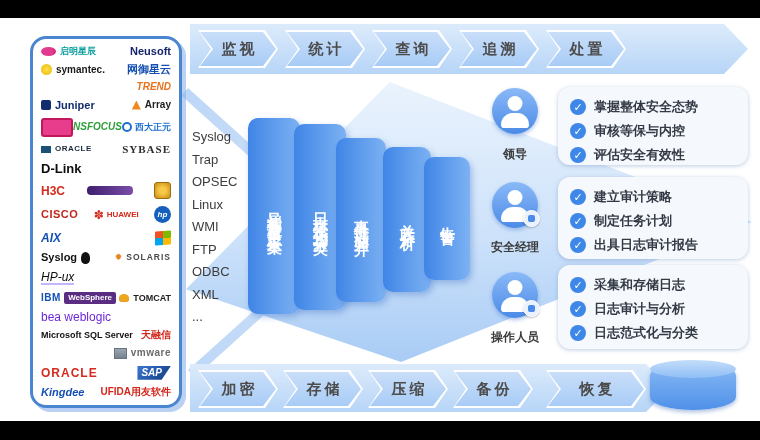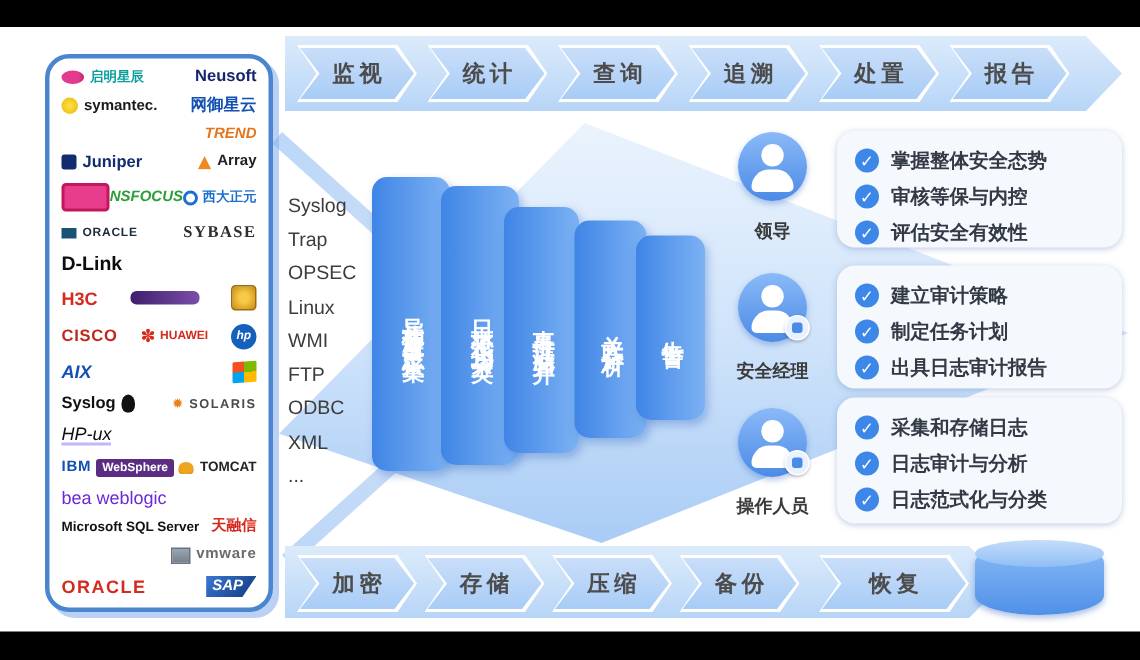--- a/index.html
+++ b/index.html
@@ -141,23 +141,20 @@
         </div>
         <div class="chev" style="left: 182px; width: 80px;">
           <div class="chev-in">查询</div>
         </div>
         <div class="chev" style="left: 269px; width: 80px;">
           <div class="chev-in">追溯</div>
         </div>
         <div class="chev" style="left: 356px; width: 80px;">
           <div class="chev-in">处置</div>
         </div>
-        <div class="chev" style="left: 443px; width: 80px;">
-          <div class="chev-in">报告</div>
-        </div>
       </div>
     <div class="band" id="bottom-band">
         <div class="chev" style="left: 8px; width: 80px;">
           <div class="chev-in">加密</div>
         </div>
         <div class="chev" style="left: 93px; width: 80px;">
           <div class="chev-in">存储</div>
         </div>
         <div class="chev" style="left: 178px; width: 80px;">
           <div class="chev-in">压缩</div>
@@ -234,20 +231,24 @@
         <div class="vrow between">
           <span class="vl mssql">Microsoft SQL Server</span>
           <span class="vl topsec">天融信</span>
         </div>
         <div class="vrow right">
           <span class="vl vmware">vmware</span>
         </div>
         <div class="vrow between">
           <span class="vl oracle">ORACLE</span>
           <span class="vl sap">SAP</span>
+        </div>
+        <div class="vrow between">
+          <span class="vl kingdee">Kingdee</span>
+          <span class="vl ufida">UFIDA用友软件</span>
         </div>
       </div>
 
     <div class="protocols" id="protocol-list">
         <div>Syslog</div>
         <div>Trap</div>
         <div>OPSEC</div>
         <div>Linux</div>
         <div>WMI</div>
         <div>FTP</div>

